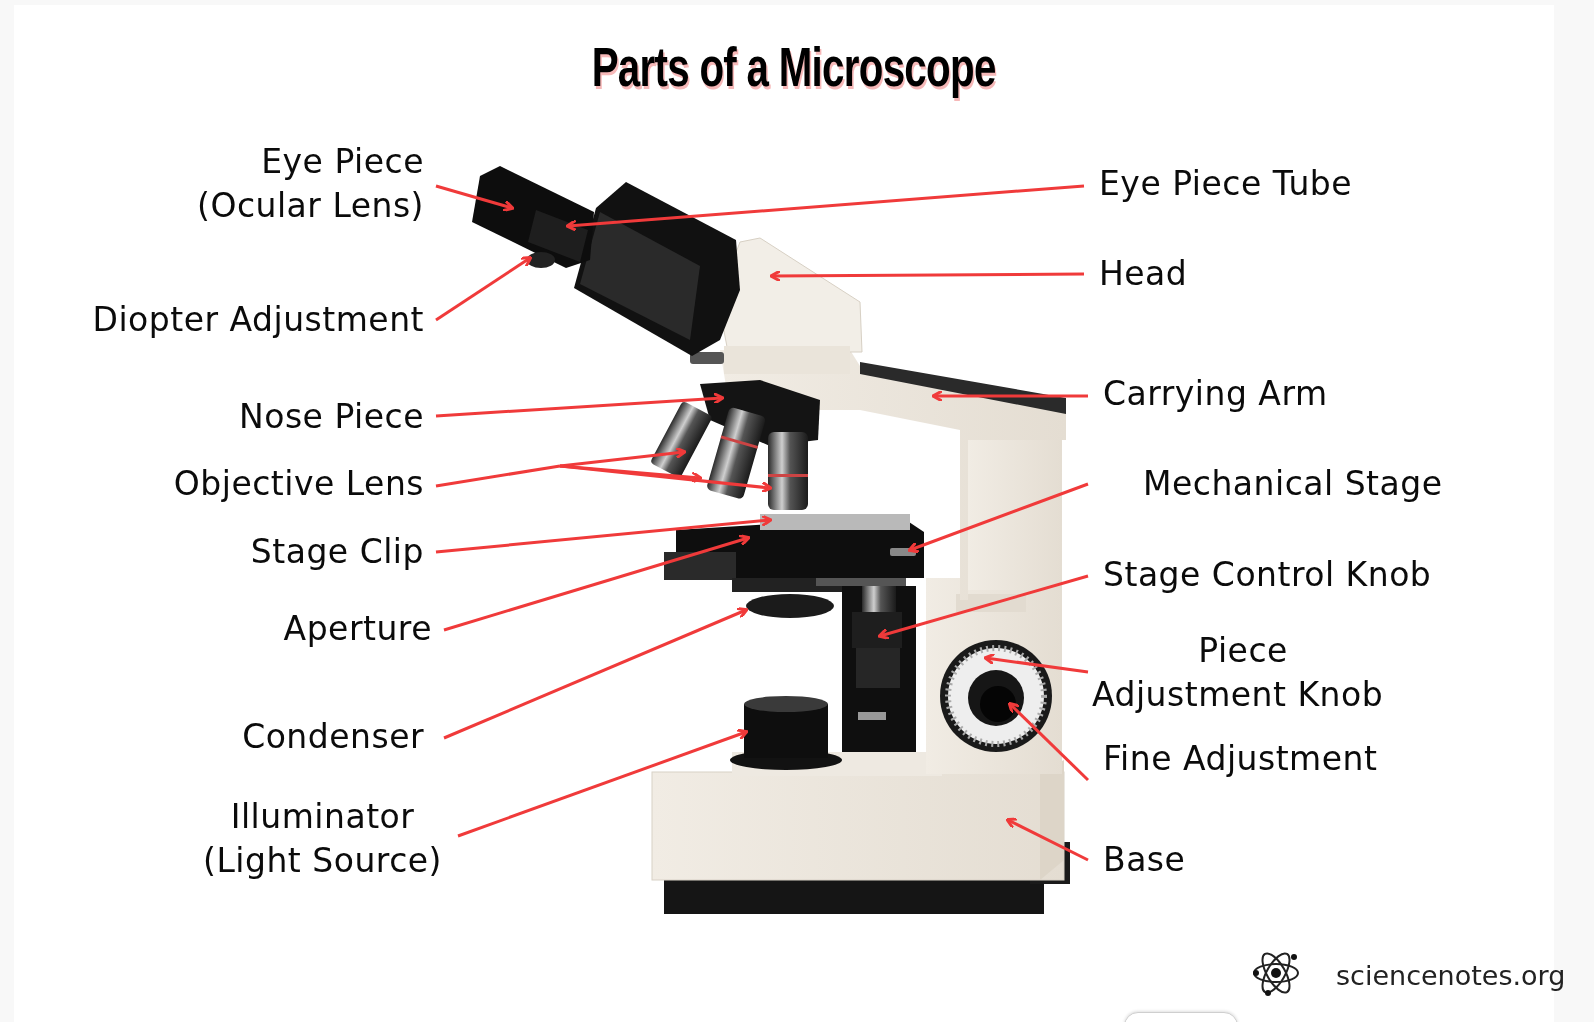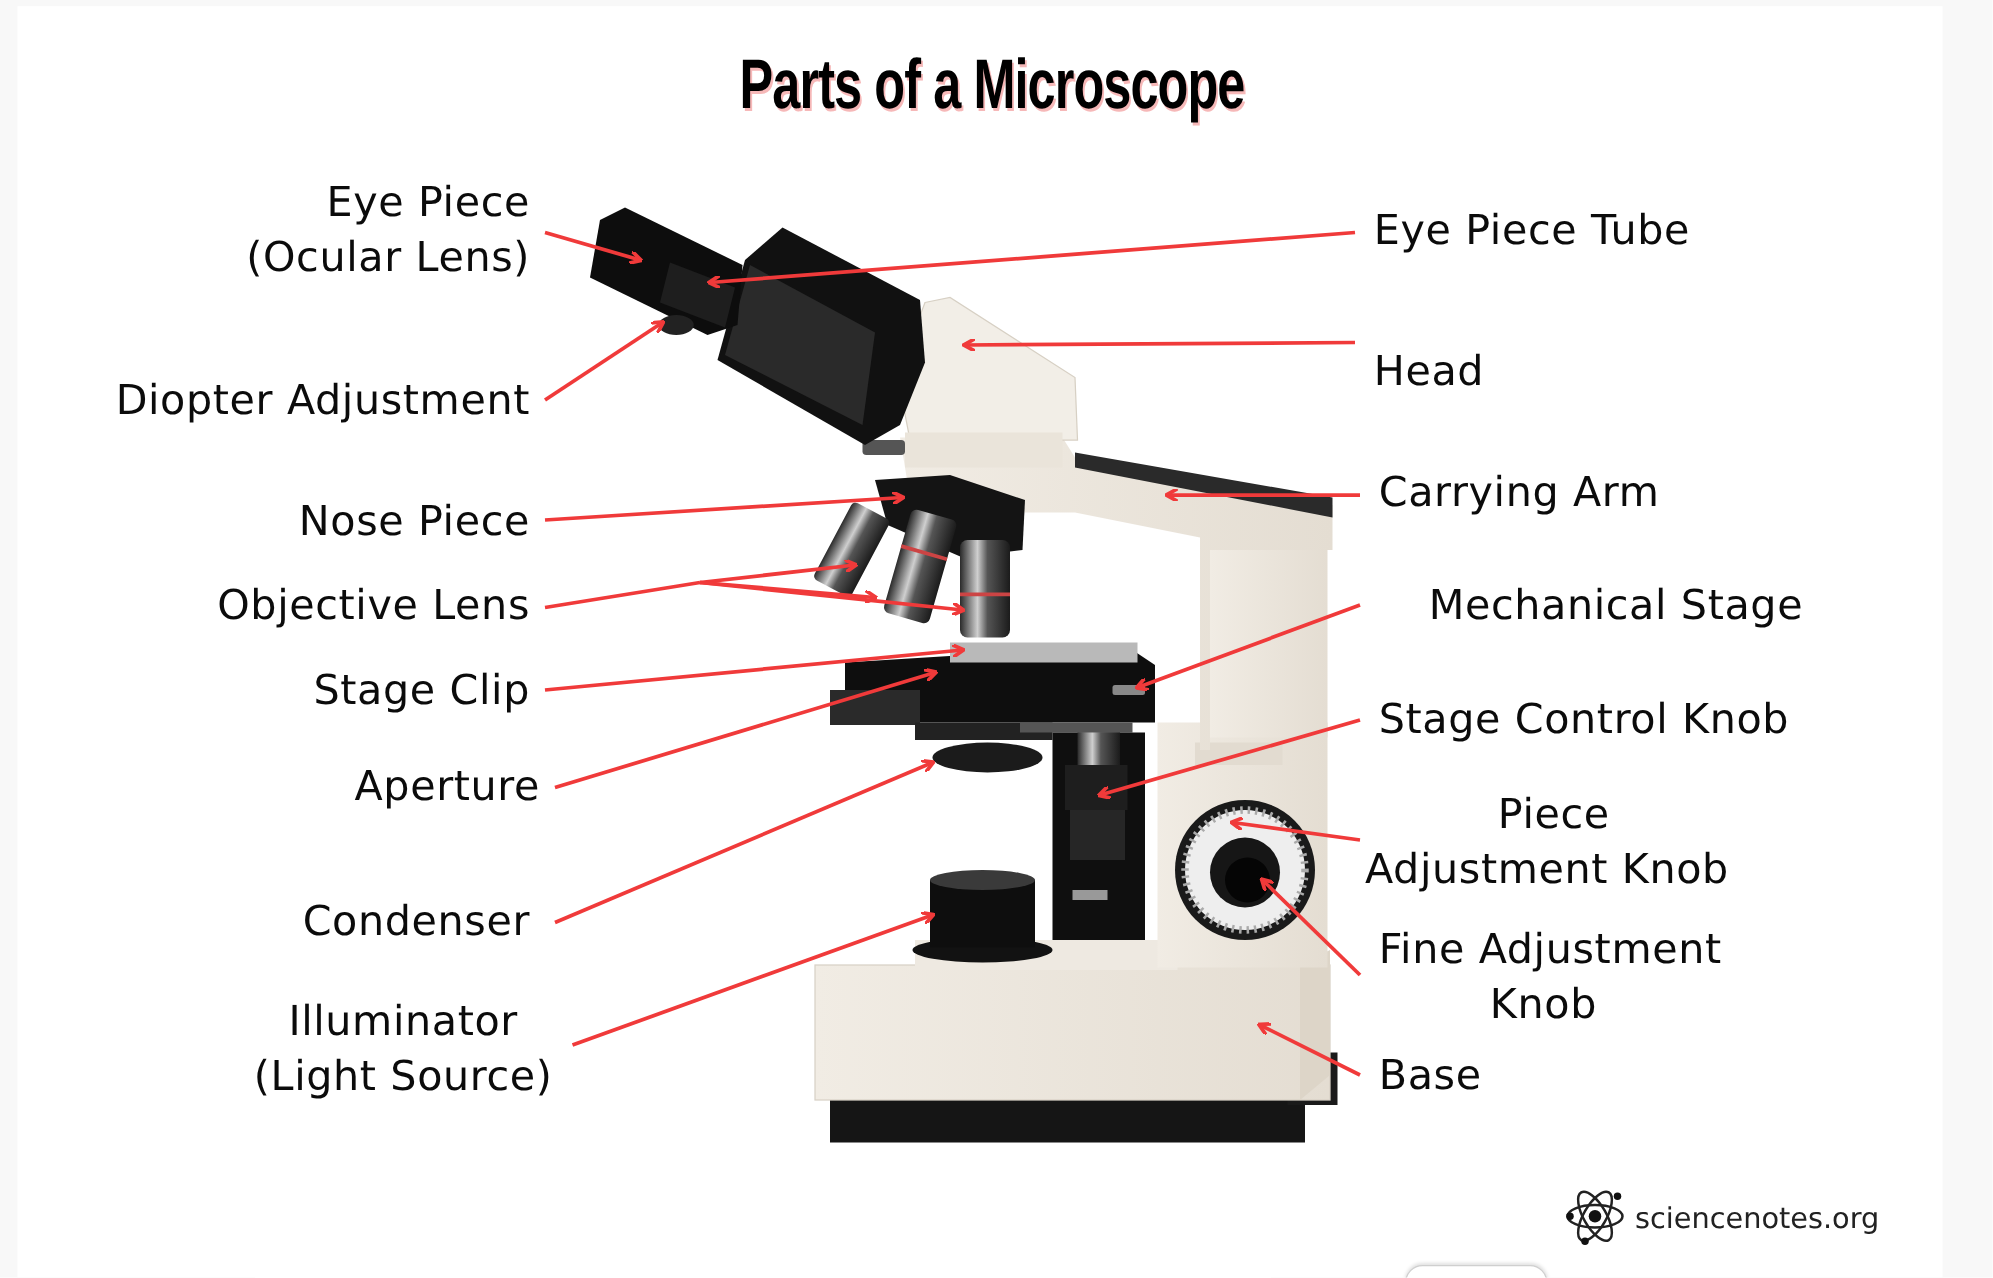--- a/index.html
+++ b/index.html
@@ -26,21 +26,21 @@
     letter-spacing: 0.5px;
   }
   .label.left { text-align: right; }
   .label.right { text-align: center; }
   svg.scene { position: absolute; left: 0; top: 0; }
   .logo {
     position: absolute; left: 1250px; top: 953px; height: 44px;
     display: flex; align-items: center; gap: 6px;
   }
   .logo-text {
-    font-family: "DejaVu Sans", sans-serif; font-size: 23px; color: #222;
+    font-family: "DejaVu Sans", sans-serif; font-size: 27px; color: #222; margin-left: 28px;
   }
   .tab-stub {
     position: absolute; left: 1124px; top: 1012px; width: 112px; height: 20px;
     background: #fff; border: 1px solid #cfcfcf; border-radius: 14px 14px 0 0;
     box-shadow: 0 -1px 3px rgba(0,0,0,0.12);
   }
 </style>
 </head>
 <body>
 
@@ -189,39 +189,38 @@
   <div>Condenser</div>
 </div>
 <div class="label left" style="right:1152px; top:795px; text-align:center;">
   <div>Illuminator</div>
   <div>(Light Source)</div>
 </div>
 
 <div class="label right" style="left:1099px; top:162px;">
   <div>Eye Piece Tube</div>
 </div>
-<div class="label right" style="left:1099px; top:252px;margin-top:23px;">
+<div class="label right" style="left:1099px; top:252px;">
   <div>Head</div>
 </div>
 <div class="label right" style="left:1103px; top:372px;">
   <div>Carrying Arm</div>
 </div>
 <div class="label right" style="left:1103px; top:462px;margin-left:40px;">
   <div>Mechanical Stage</div>
 </div>
 <div class="label right" style="left:1103px; top:553px;">
   <div>Stage Control Knob</div>
 </div>
 <div class="label right" style="left:1092px; top:629px;">
   <div style="padding-left:11px;">Piece</div>
   <div>Adjustment Knob</div>
 </div>
 <div class="label right" style="left:1092px; top:737px;">
   <div style="padding-left:11px;">Fine Adjustment</div>
-  <div>Knob</div>
 </div>
 <div class="label right" style="left:1103px; top:838px;">
   <div>Base</div>
 </div>
 
 <div class="logo">
   <span>
     <svg width="52" height="52" viewBox="0 0 52 52">
       <g fill="none" stroke="#222" stroke-width="2">
         <ellipse cx="26" cy="26" rx="22" ry="9"></ellipse>

